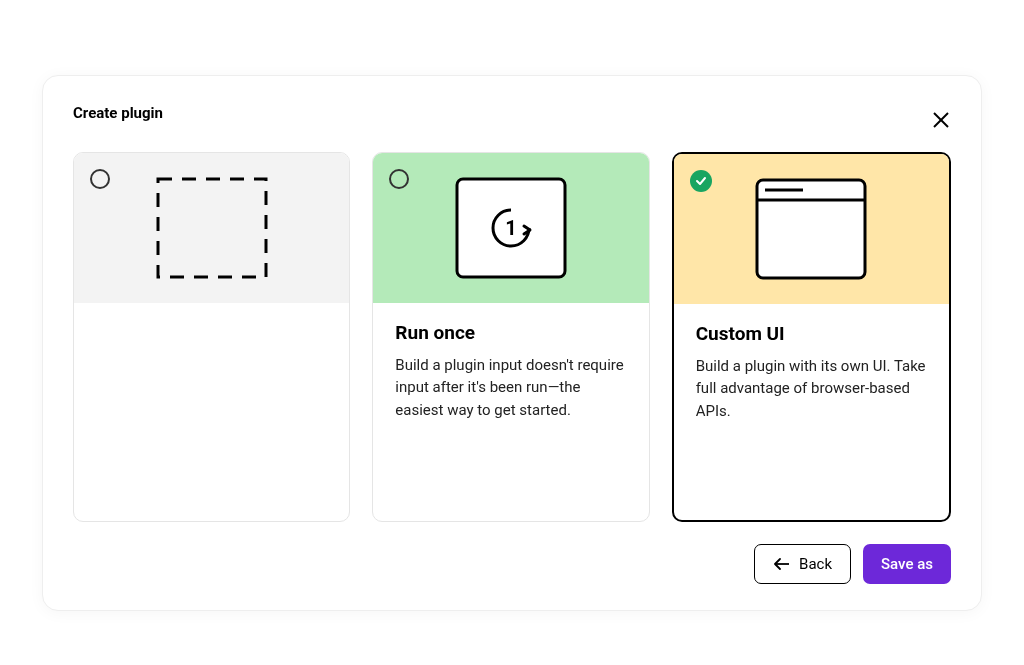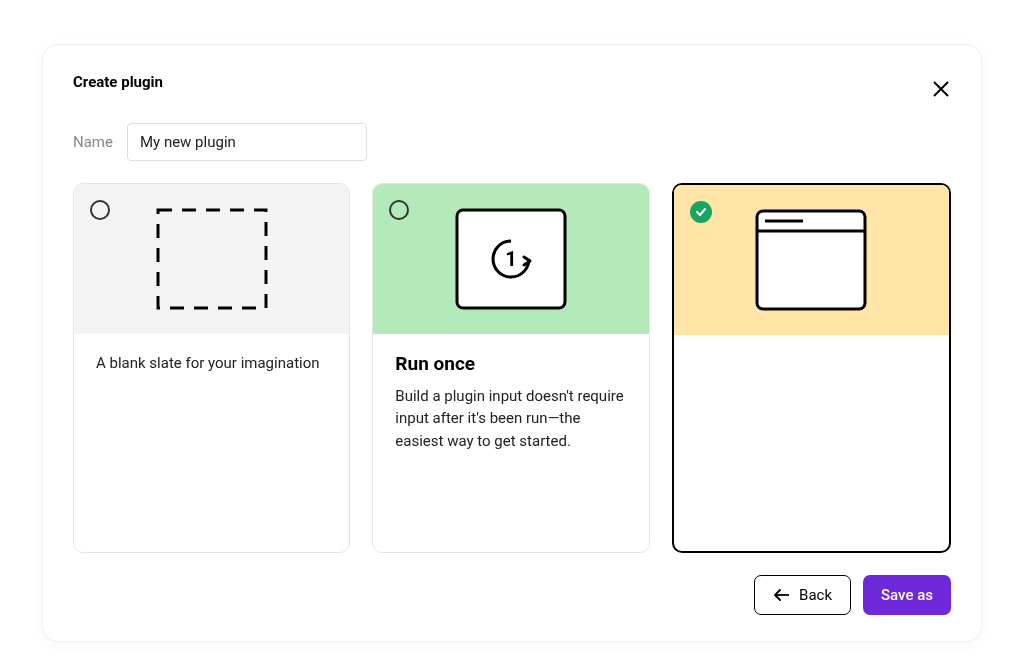--- a/index.html
+++ b/index.html
@@ -187,36 +187,31 @@
   <div class="dialog-header">
     <div class="dialog-title">Create plugin</div>
     <div class="close-btn">
       <svg viewBox="0 0 18 18">
         <line x1="2" y1="2" x2="16" y2="16" stroke="#000" stroke-width="2"></line>
         <line x1="16" y1="2" x2="2" y2="16" stroke="#000" stroke-width="2"></line>
       </svg>
     </div>
   </div>
 
-  <div class="name-row">
-    <span class="name-label">Name</span>
-    <input type="text" class="name-input" value="My new plugin" style="">
-  </div>
 
   <div class="options">
 
     <div class="option-card">
       <div class="card-illus illus-default">
         <div class="radio"></div>
         <svg class="illus-svg" width="120" height="110" viewBox="0 0 120 110">
           <rect x="6" y="6" width="108" height="98" fill="none" stroke="#000" stroke-width="3" stroke-dasharray="14 10"></rect>
         </svg>
       </div>
       <div class="card-body">
-        <div class="card-desc">A blank slate for your imagination</div>
       </div>
     </div>
 
     <div class="option-card">
       <div class="card-illus illus-runonce">
         <div class="radio"></div>
         <svg class="illus-svg" width="120" height="110" viewBox="0 0 120 110">
           <rect x="6" y="6" width="108" height="98" rx="6" fill="#fff" stroke="#000" stroke-width="3"></rect>
           <path d="M 78 55 A 18 18 0 1 1 60 37" fill="none" stroke="#000" stroke-width="3"></path>
           <path d="M 76 60 L 80 54 L 84 60" fill="none" stroke="#000" stroke-width="3" stroke-linecap="round" stroke-linejoin="round" transform="rotate(90 78 55)"></path>
@@ -235,20 +230,24 @@
           <svg viewBox="0 0 12 12">
             <path d="M 2 6 L 5 9 L 10 3" fill="none" stroke="#fff" stroke-width="2" stroke-linecap="round" stroke-linejoin="round"></path>
           </svg>
         </div>
         <svg class="illus-svg" width="120" height="110" viewBox="0 0 120 110">
           <rect x="6" y="6" width="108" height="98" rx="6" fill="#fff" stroke="#000" stroke-width="3"></rect>
           <line x1="6" y1="26" x2="114" y2="26" stroke="#000" stroke-width="3"></line>
           <line x1="14" y1="16" x2="52" y2="16" stroke="#000" stroke-width="3"></line>
         </svg>
       </div>
+      <div class="card-body">
+        <div class="card-title">Custom UI</div>
+        <div class="card-desc">Build a plugin with its own UI. Take full advantage of browser-based APIs.</div>
+      </div>
     </div>
 
   </div>
 
   <div class="footer">
     <button class="btn btn-back">
       <span class="arrow-left">
         <svg viewBox="0 0 18 12">
           <line x1="2" y1="6" x2="16" y2="6" stroke="#000" stroke-width="1.8"></line>
           <path d="M 7 1 L 2 6 L 7 11" fill="none" stroke="#000" stroke-width="1.8" stroke-linecap="round" stroke-linejoin="round"></path>

